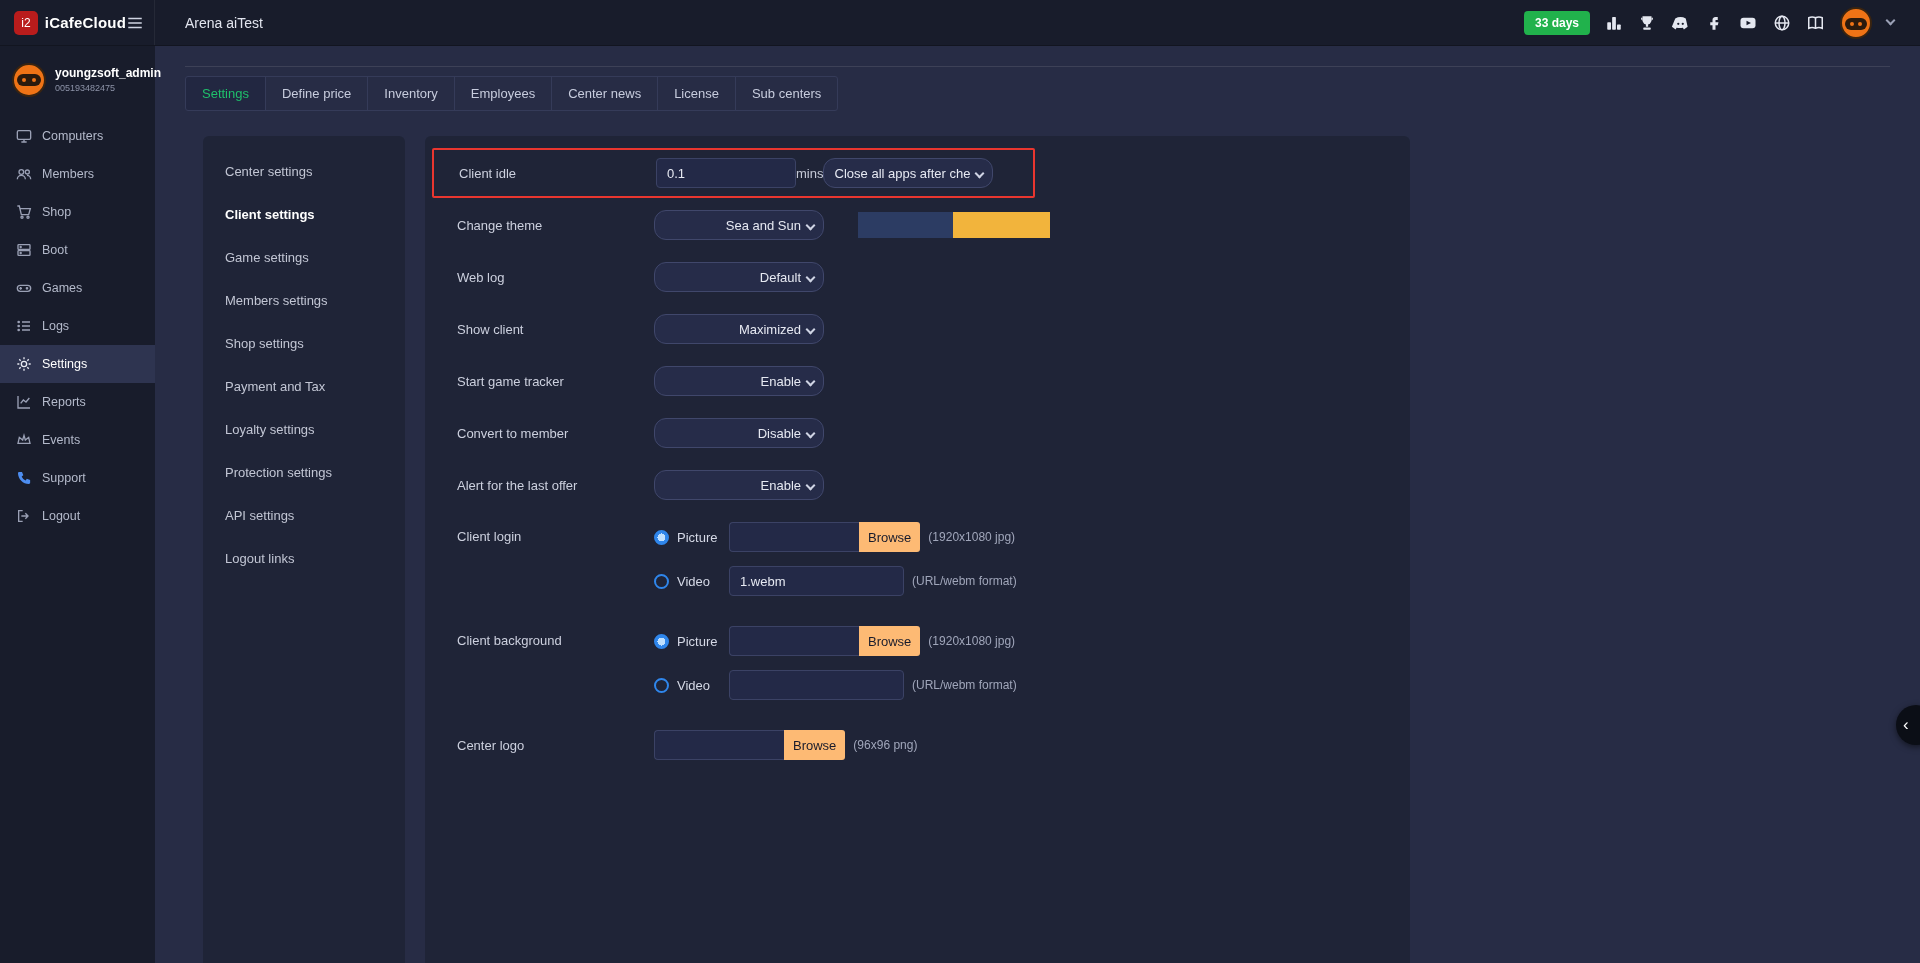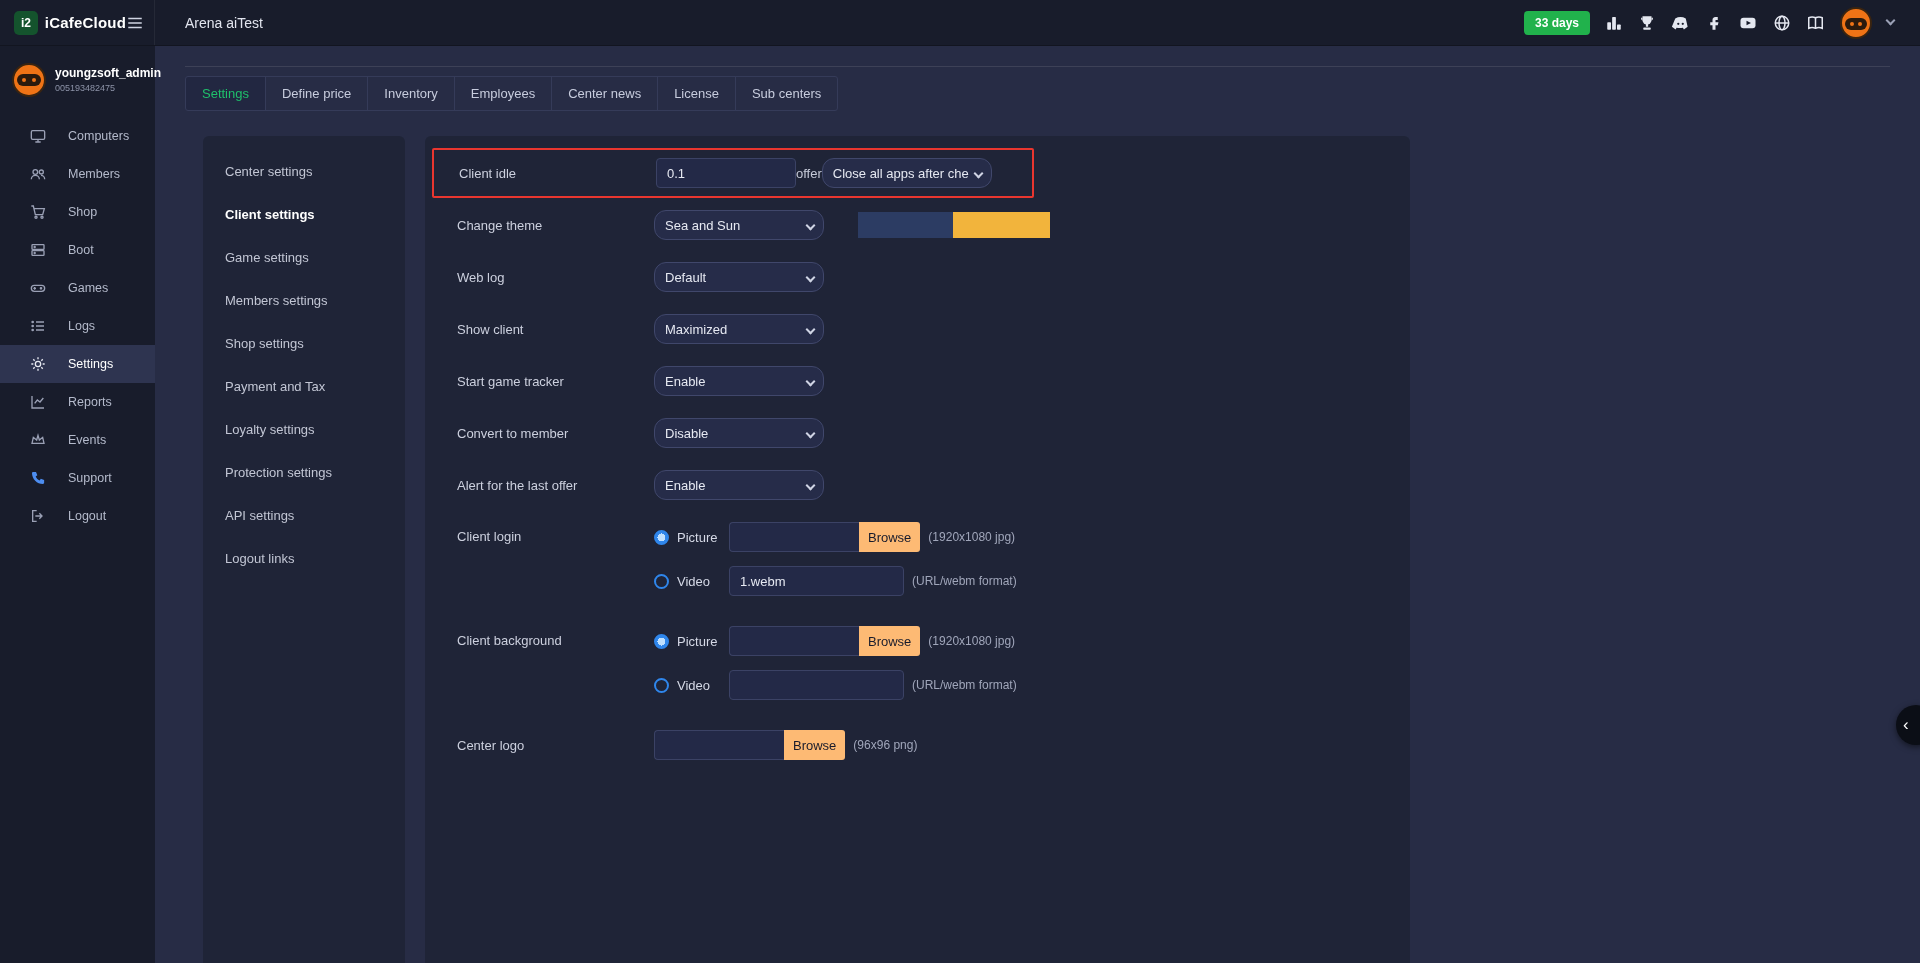--- a/index.html
+++ b/index.html
@@ -13,22 +13,22 @@
   .topbar {
     height:46px; background:#181c2b; display:flex; align-items:center;
     position:relative; z-index:5; border-bottom:1px solid rgba(0,0,0,.25);
   }
   .brand-zone {
     width:155px; height:100%; display:flex; align-items:center;
     padding:0 10px 0 14px; border-right:1px solid rgba(255,255,255,.06);
     flex-shrink:0;
   }
   .logo-box {
-    width:24px; height:24px; border-radius:5px; background:#14532d;
-    color:#fff; font-size:12px; font-weight:bold; display:flex;
+    width:24px; height:24px; border-radius:5px; background:#b91c1c;
+    color:#fff; font-size:12px; font-weight:normal; display:flex;
     align-items:center; justify-content:center; margin-right:7px;
   }
   .brand-text { color:#fff; font-size:15px; font-weight:bold; letter-spacing:.2px; }
   .hamburger { margin-left:auto; color:#cfd4e2; cursor:pointer; display:flex; }
   .page-title { margin-left:30px; font-size:14px; color:#e2e5ef; }
   .topbar-right { margin-left:auto; display:flex; align-items:center; gap:15px; padding-right:26px; }
   .days-badge {
     background:#21b24c; color:#fff; font-size:12px; padding:5px 11px;
     border-radius:4px; font-weight:bold;
   }
@@ -53,21 +53,21 @@
   
   .sidebar {
     position:absolute; top:46px; left:0; bottom:0; width:155px;
     background:#181c2b; z-index:4;
   }
   .user-block { display:flex; align-items:flex-start; gap:9px; padding:17px 10px 20px 12px; }
   .user-block .avatar { width:34px; height:34px; }
   .user-name { font-size:12px; font-weight:bold; color:#fff; padding-top:3px; }
   .user-id { font-size:9px; color:#8d93a8; margin-top:3px; }
   .side-item {
-    display:flex; align-items:center; gap:22px; padding:11px 30px;
+    display:flex; align-items:center; gap:10px; padding:11px 16px;
     font-size:12.5px; color:#b4bacb; cursor:pointer;text-align:center;
   }
   .side-item .sicon { display:flex; color:#9aa0b5; }
   .side-item.active { background:#2e3450; color:#fff; }
   .side-item.active .sicon { color:#e8eaf2; }
   .side-item .sicon.blue { color:#4d8df0; }
   
   .main { margin-left:155px; height:calc(100% - 46px); padding:0 30px; }
   .header-divider { border-top:1px solid rgba(255,255,255,.10); margin-top:20px; }
   .tabs { display:inline-flex; margin-top:9px; margin-left:1px; }
@@ -88,21 +88,21 @@
   
   .frow { display:flex; align-items:center; min-height:30px; margin-bottom:22px; }
   .frow.group { align-items:flex-start; margin-bottom:30px; }
   .frow-label { width:197px; flex-shrink:0; font-size:13px; color:#ccd0de; }
   .frow.group .frow-label { padding-top:7px; }
   .controls { display:flex; align-items:center; }
   .sel {
     width:170px; height:30px; background:#262c49; border:1px solid #40476b;
     border-radius:12px; color:#e6e9f2; font-size:13px; display:flex;
     align-items:center; padding:0 22px 0 10px; position:relative;
-    cursor:pointer; overflow:hidden; white-space:nowrap; flex-shrink:0;
+    cursor:pointer; overflow:hidden; white-space:nowrap; flex-shrink:0;justify-content:flex-end;
   }
   .sel .chev {
     position:absolute; right:9px; top:11px; width:7px; height:7px;
     border-right:2px solid #cfd4e4; border-bottom:2px solid #cfd4e4;
     transform:rotate(45deg); pointer-events:none;
   }
   .tinput {
     height:30px; background:#232947; border:1px solid #3b4265; border-radius:4px;
     color:#e6e9f2; font-size:13px; padding:0 10px; outline:none;
   }
@@ -357,21 +357,21 @@
       <div class="nav-item">Logout links</div>
     </div>
 
     <div class="card form-card">
 
       <div class="red-wrap">
         <div class="frow">
           <div class="frow-label">Client idle</div>
           <div class="controls">
             <input class="tinput w140" value="0.1" style="">
-            <span class="unit">offer</span>
+            <span class="unit">mins</span>
             <div class="sel">
               <span>Close all apps after che</span>
               <span class="chev"></span>
             </div>
           </div>
         </div>
       </div>
 
       <div class="frow">
         <div class="frow-label">Change theme</div>

